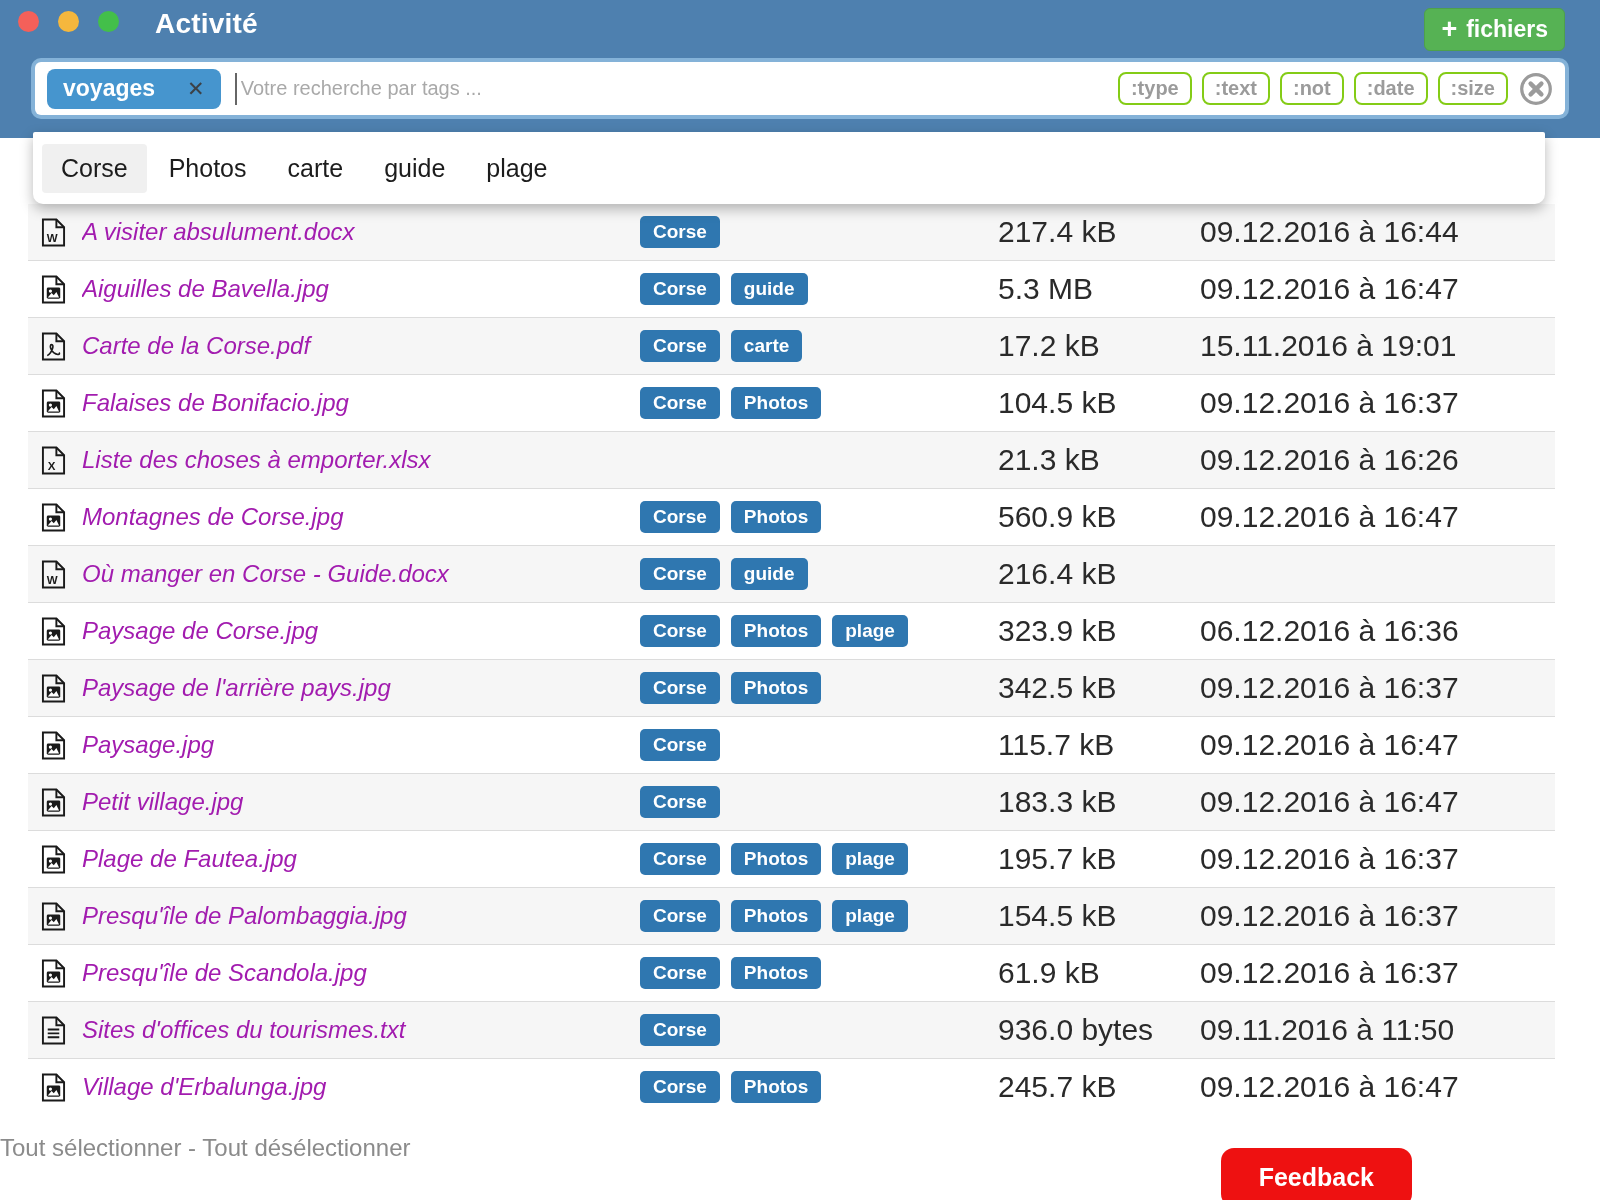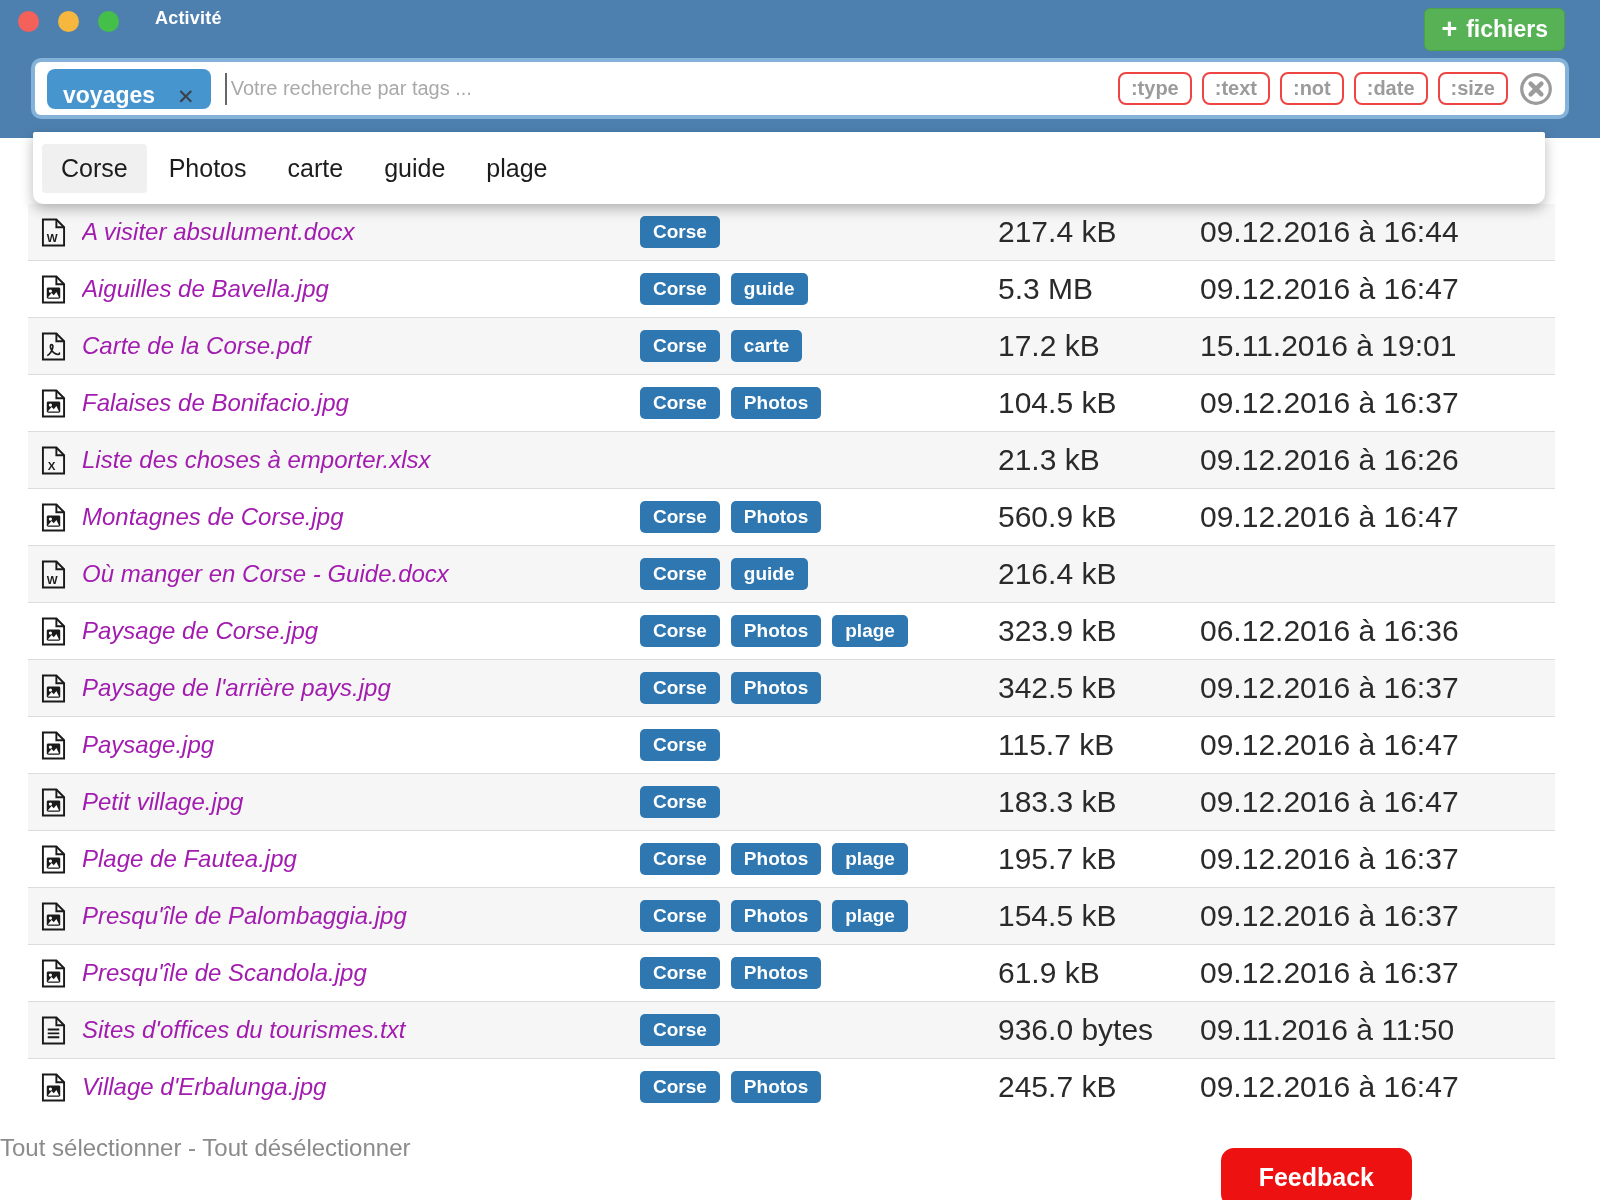--- a/index.html
+++ b/index.html
@@ -10,35 +10,35 @@
   }
   .window{position:relative;width:1600px;height:1200px;background:#fff;overflow:hidden;}
 
   
   .topbar{position:absolute;top:0;left:0;right:0;height:138px;background:#4e80af;}
   .traffic-lights{position:absolute;top:11px;left:18px;display:flex;gap:19px;}
   .tl{width:21px;height:21px;border-radius:50%;display:inline-block;}
   .tl.red{background:#f4605a;}
   .tl.yellow{background:#f5b73d;}
   .tl.green{background:#43bf4a;}
-  .win-title{position:absolute;top:8px;left:155px;color:#fff;font-size:18px;font-weight:bold;letter-spacing:.2px;}
+  .win-title{position:absolute;top:8px;left:155px;color:#fff;font-size:28px;font-weight:bold;letter-spacing:.2px;}
   .add-files{position:absolute;top:8px;right:35px;height:43px;background:#56b254;border:1px solid #4ea04c;
     border-radius:6px;color:#fff;font-weight:bold;font-size:23px;padding:0 16px;display:flex;align-items:center;gap:9px;cursor:pointer;}
   .add-files .plus{font-size:27px;font-weight:bold;line-height:1;}
 
   
   .searchbar{position:absolute;left:35px;right:35px;top:62px;height:53px;background:#fff;border-radius:6px;
     box-shadow:0 0 0 4px rgba(168,211,243,.6);display:flex;align-items:center;padding:0 12px;}
-  .chip{background:#4695ce;border-radius:8px;height:40px;display:flex;align-items:flex-end;gap:22px;
+  .chip{background:#4695ce;border-radius:8px;height:40px;display:flex;align-items:center;gap:32px;
     padding:0 16px;color:#fff;font-size:23px;font-weight:bold;flex:0 0 auto;cursor:default;}
   .chip-x{color:#3c4147;font-size:21px;font-weight:bold;cursor:pointer;}
   .caret{width:2px;height:32px;background:#666;margin-left:14px;flex:0 0 auto;}
   .placeholder{color:#a9a9a9;font-size:20px;margin-left:4px;flex:1 1 auto;white-space:nowrap;overflow:hidden;}
   .filters{display:flex;gap:10px;align-items:center;margin-right:11px;}
-  .filter-btn{border:2px solid #ef4444;border-radius:8px;color:#9b9b9b;font-weight:bold;font-size:20px;
+  .filter-btn{border:2px solid #84cc16;border-radius:8px;color:#9b9b9b;font-weight:bold;font-size:20px;
     padding:3px 11px;background:#fff;cursor:pointer;font-family:inherit;}
   .clear-circle{width:34px;height:34px;flex:0 0 auto;cursor:pointer;display:flex;align-items:center;justify-content:center;}
 
   
   .dropdown{position:absolute;left:33px;right:55px;top:132px;height:72px;background:#fff;
     border-radius:2px 2px 10px 10px;box-shadow:0 5px 13px rgba(0,0,0,.28);display:flex;align-items:center;
     padding:0 9px;z-index:5;}
   .sugg{font-size:25px;color:#1c1c1c;padding:10px 19px;border-radius:4px;margin-right:3px;cursor:pointer;white-space:nowrap;}
   .sugg.active{background:#f0f0f0;}
 

